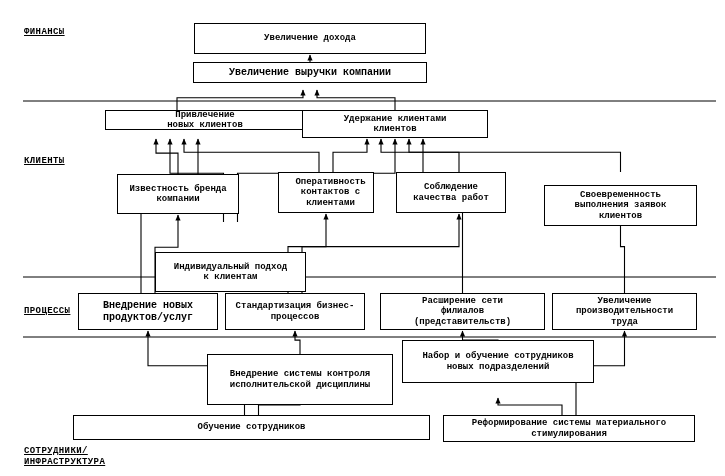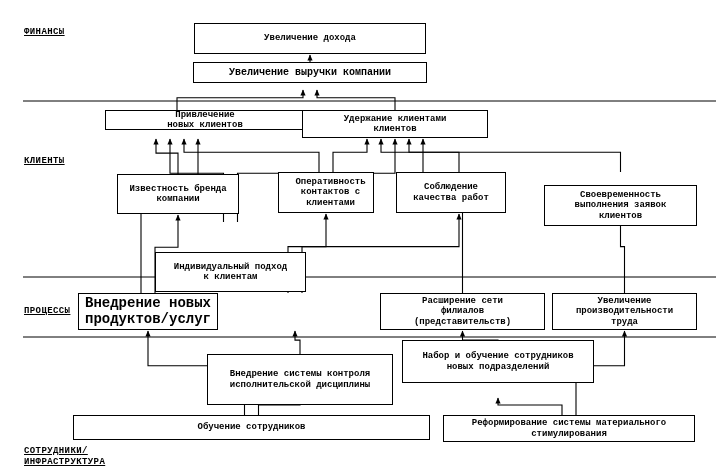--- a/index.html
+++ b/index.html
@@ -89,22 +89,24 @@
     <div class="node" style="left: 278px; top: 172px; width: 96px; height: 41px; font-size: 9px; padding-left: 12px;"><span>Оперативность
 контактов с
 клиентами</span></div>
     <div class="node" style="left: 396px; top: 172px; width: 110px; height: 41px; font-size: 9px;"><span>Соблюдение
 качества работ</span></div>
     <div class="node" style="left: 544px; top: 172px; width: 153px; height: 41px; font-size: 9px; margin-top: 13px;"><span>Своевременность
 выполнения заявок
 клиентов</span></div>
     <div class="node" style="left: 155px; top: 222px; width: 151px; height: 40px; font-size: 9px; margin-top: 30px;"><span>Индивидуальный подход
 к клиентам</span></div>
-    <div class="node" style="left: 78px; top: 293px; width: 140px; height: 37px; font-size: 14px;"><span>Внедрение новых
+    <div class="node" style="left: 78px; top: 293px; width: 140px; height: 37px; font-size: 10px;"><span>Внедрение новых
 продуктов/услуг</span></div>
+    <div class="node" style="left: 225px; top: 293px; width: 140px; height: 37px; font-size: 9px;"><span>Стандартизация бизнес-
+процессов</span></div>
     <div class="node" style="left: 380px; top: 293px; width: 165px; height: 37px; font-size: 9px;"><span>Расширение сети
 филиалов
 (представительств)</span></div>
     <div class="node" style="left: 552px; top: 293px; width: 145px; height: 37px; font-size: 9px;"><span>Увеличение
 производительности
 труда</span></div>
     <div class="node" style="left: 207px; top: 354px; width: 186px; height: 51px; font-size: 9px;"><span>Внедрение системы контроля
 исполнительской дисциплины</span></div>
     <div class="node" style="left: 402px; top: 340px; width: 192px; height: 43px; font-size: 9px;"><span>Набор и обучение сотрудников
 новых подразделений</span></div>

